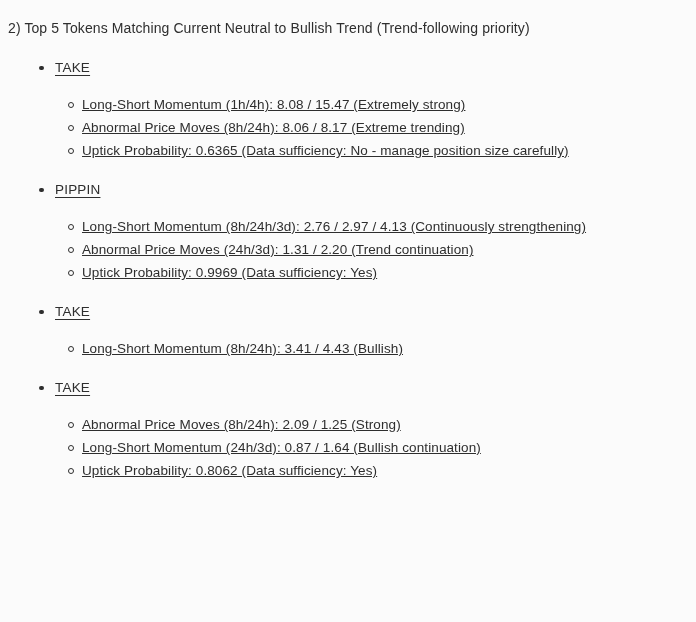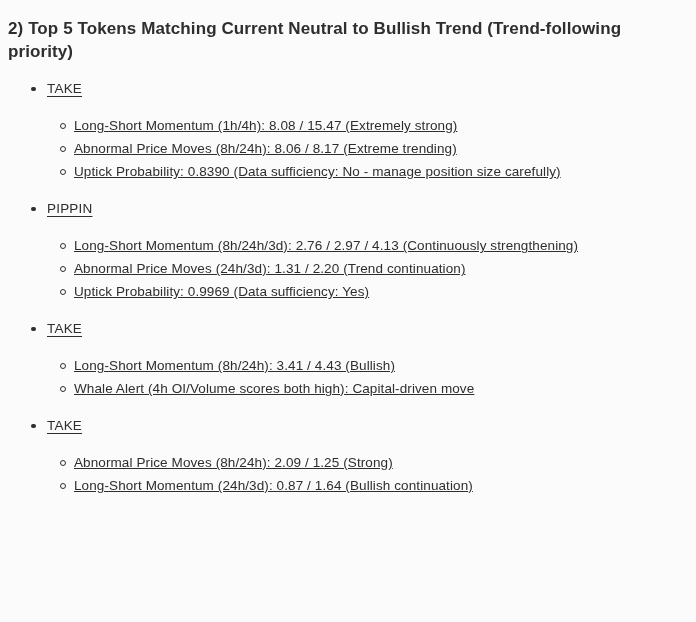--- a/index.html
+++ b/index.html
@@ -11,32 +11,32 @@
     background: #fbfbfb;
     font-family: "Liberation Sans", sans-serif;
     color: #2e2e2e;
     font-size: 13.5px;
     overflow: hidden;
   }
   .report {
     padding: 17px 10px 0 8px;
   }
   .page-title {
-    font-size: 17px;
-    font-weight: 700;
+    font-size: 14px;
+    font-weight: 400;
     line-height: 23px;
     margin: 0 0 14px 0;
     letter-spacing: 0.1px;
   }
   ul.token-list {
     list-style: none;
     margin: 0;
     padding: 0;
   }
-  li.token-item { margin: 8px; padding: 0; }
+  li.token-item { margin: 16px; padding: 0; }
   .token-row {
     position: relative;
     padding-left: 31px;
     line-height: 23px;
     margin-bottom: 14px;
   }
   .token-row::before {
     content: "";
     position: absolute;
     left: 15px;
@@ -84,50 +84,50 @@
 
   <ul class="token-list">
 
     <li class="token-item">
       <div class="token-row">
         <span class="token-name">TAKE</span>
       </div>
       <ul class="metric-list">
         <li class="metric-row">Long-Short Momentum (1h/4h): 8.08 / 15.47 (Extremely strong)</li>
         <li class="metric-row">Abnormal Price Moves (8h/24h): 8.06 / 8.17 (Extreme trending)</li>
-        <li class="metric-row">Uptick Probability: 0.8390 (Data sufficiency: No - manage position size carefully)</li>
+        <li class="metric-row">Uptick Probability: 0.6365 (Data sufficiency: No - manage position size carefully)</li>
       </ul>
     </li>
 
     <li class="token-item">
       <div class="token-row">
         <span class="token-name">PIPPIN</span>
       </div>
       <ul class="metric-list">
         <li class="metric-row">Long-Short Momentum (8h/24h/3d): 2.76 / 2.97 / 4.13 (Continuously strengthening)</li>
         <li class="metric-row">Abnormal Price Moves (24h/3d): 1.31 / 2.20 (Trend continuation)</li>
         <li class="metric-row">Uptick Probability: 0.9969 (Data sufficiency: Yes)</li>
       </ul>
     </li>
 
     <li class="token-item">
       <div class="token-row">
         <span class="token-name">TAKE</span>
       </div>
       <ul class="metric-list">
         <li class="metric-row">Long-Short Momentum (8h/24h): 3.41 / 4.43 (Bullish)</li>
-        <li class="metric-row">Whale Alert (4h OI/Volume scores both high): Capital-driven move</li>
       </ul>
     </li>
 
     <li class="token-item">
       <div class="token-row">
         <span class="token-name">TAKE</span>
       </div>
       <ul class="metric-list">
         <li class="metric-row">Abnormal Price Moves (8h/24h): 2.09 / 1.25 (Strong)</li>
         <li class="metric-row">Long-Short Momentum (24h/3d): 0.87 / 1.64 (Bullish continuation)</li>
+        <li class="metric-row">Uptick Probability: 0.8062 (Data sufficiency: Yes)</li>
       </ul>
     </li>
 
 
   </ul>
 </main>
 
 </body></html>

